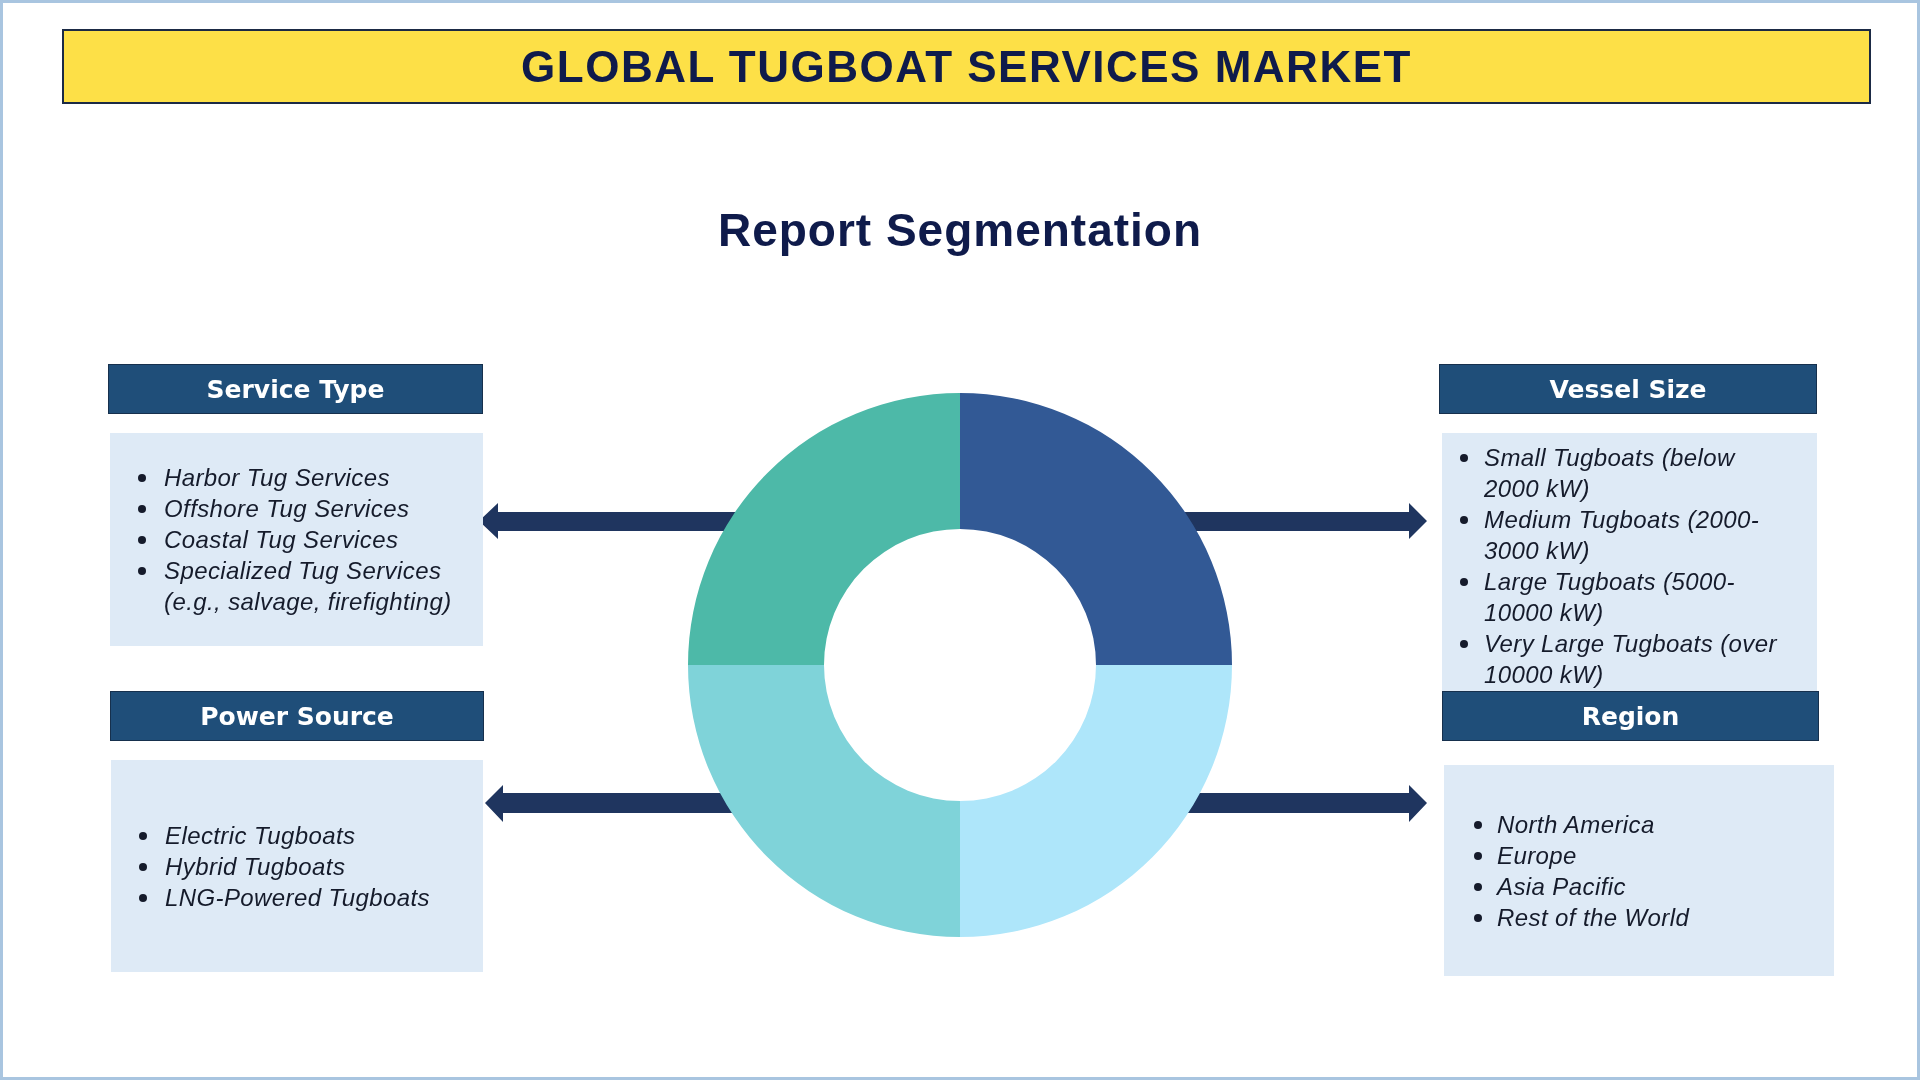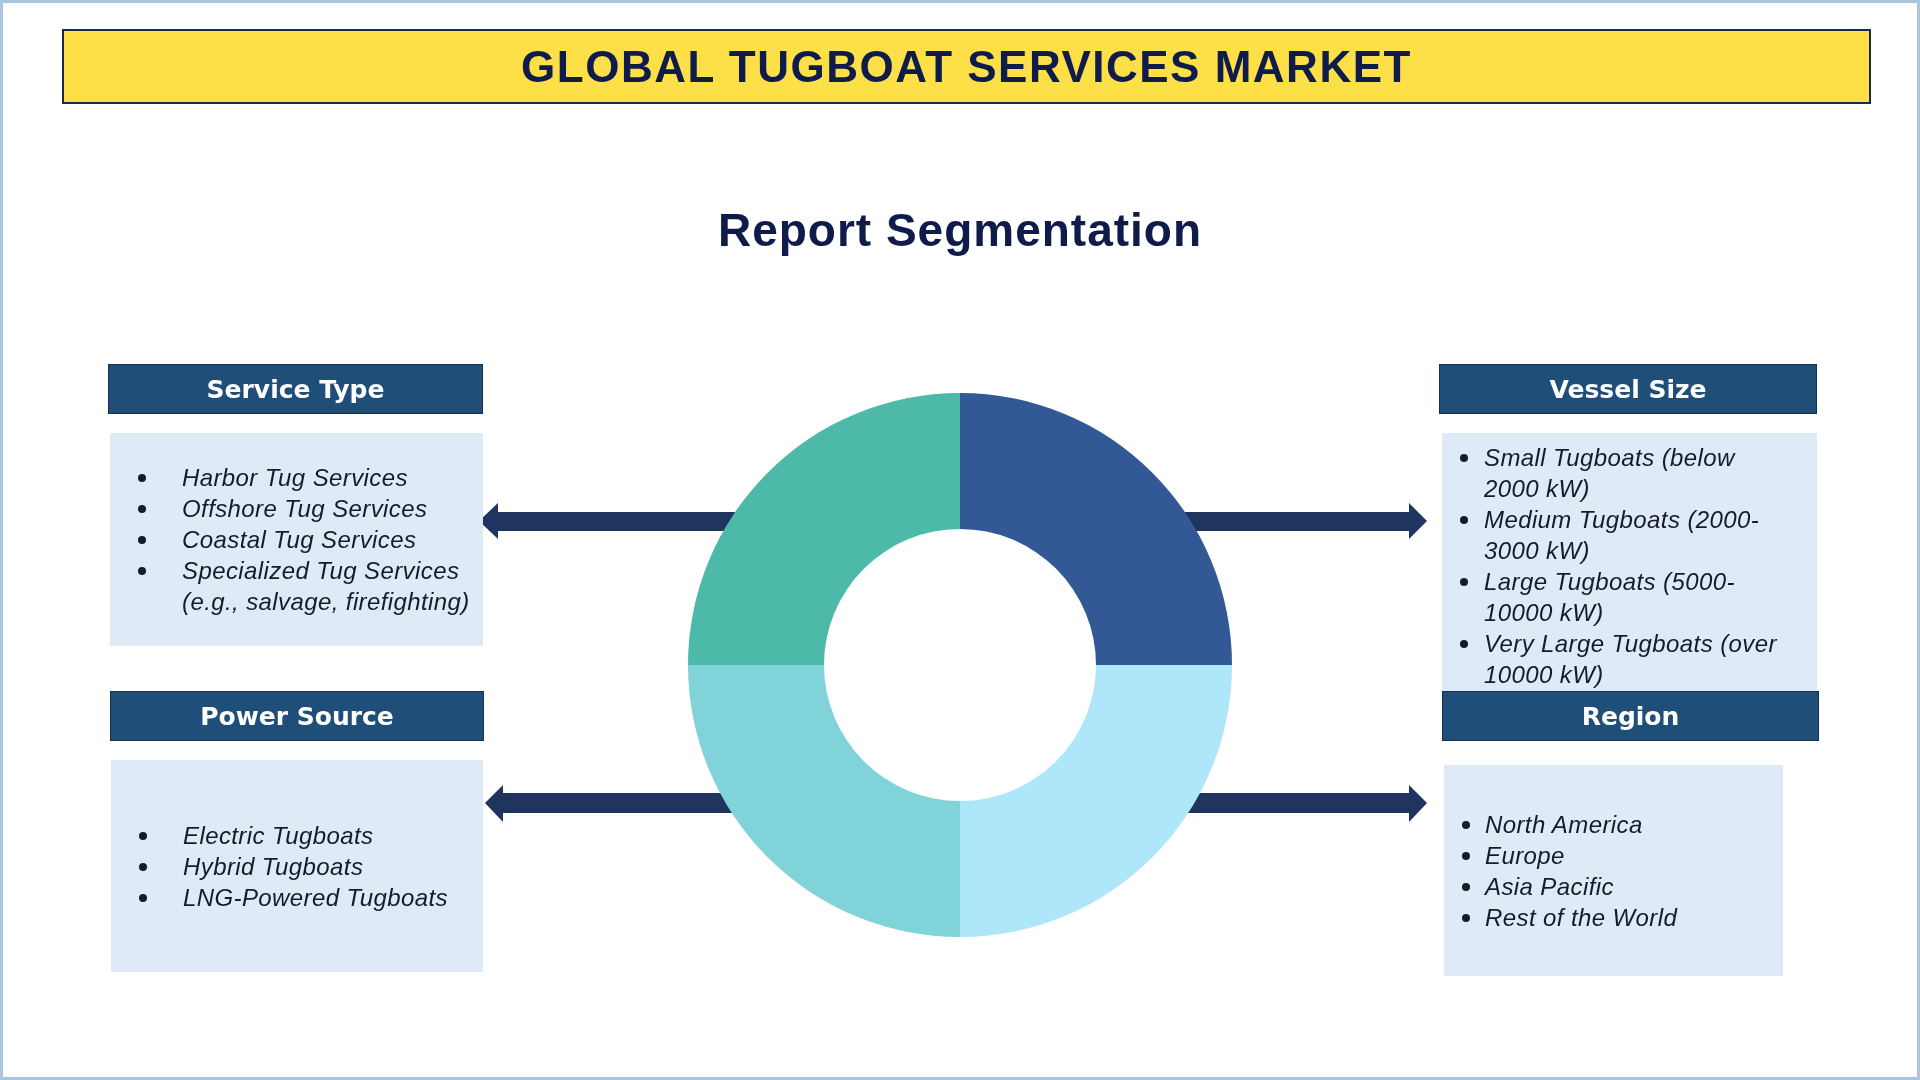--- a/index.html
+++ b/index.html
@@ -33,21 +33,21 @@
     display: flex; align-items: center; justify-content: center;
     color: #ffffff; font-family: "DejaVu Sans", sans-serif; font-weight: bold;
     font-size: 25px;
   }
   .seg-body {
     position: absolute; background: #deeaf6; box-sizing: border-box;
     display: flex; flex-direction: column; justify-content: center;
   }
   .seg-list { list-style: none; margin: 0; padding: 0; }
   .seg-item {
-    position: relative; padding-left: 72px;
+    position: relative; padding-left: 54px;
     font-family: "Liberation Sans", sans-serif; font-style: italic;
     font-size: 24px; line-height: 31px; color: #151b2b; letter-spacing: 0.4px;
   }
   .seg-item .bullet {
     position: absolute; left: 28px; top: 12px; width: 8px; height: 8px;
     border-radius: 50%; background: #151b2b;
   }
   .seg-item .line { display: block; white-space: nowrap; }
   svg.diagram { position: absolute; left: 0; top: 0; }
 </style>
@@ -146,21 +146,21 @@
     <li class="seg-item">
       <span class="bullet"></span>
       <span class="line">LNG-Powered Tugboats</span>
     </li>
   </ul>
 </div>
 
 <div class="seg-header" style="left:1442px; top:691px; width:377px;">
   <span>Region</span>
 </div>
-<div class="seg-body" style="left:1444px; top:765px; width:339px; height:211px;">
+<div class="seg-body" style="left:1444px; top:765px; width:390px; height:211px;padding-left:12px;">
   <ul class="seg-list">
     <li class="seg-item" style="padding-left:41px;">
       <span class="bullet" style="left:18px;"></span>
       <span class="line">North America</span>
     </li>
     <li class="seg-item" style="padding-left:41px;">
       <span class="bullet" style="left:18px;"></span>
       <span class="line">Europe</span>
     </li>
     <li class="seg-item" style="padding-left:41px;">

